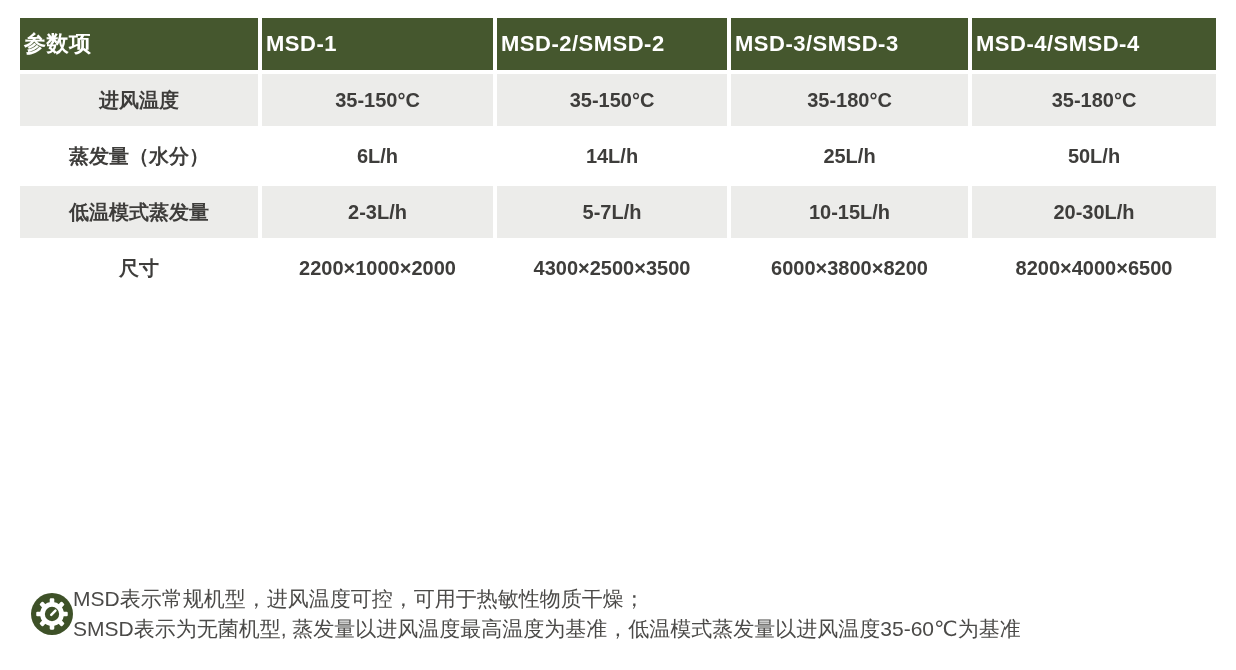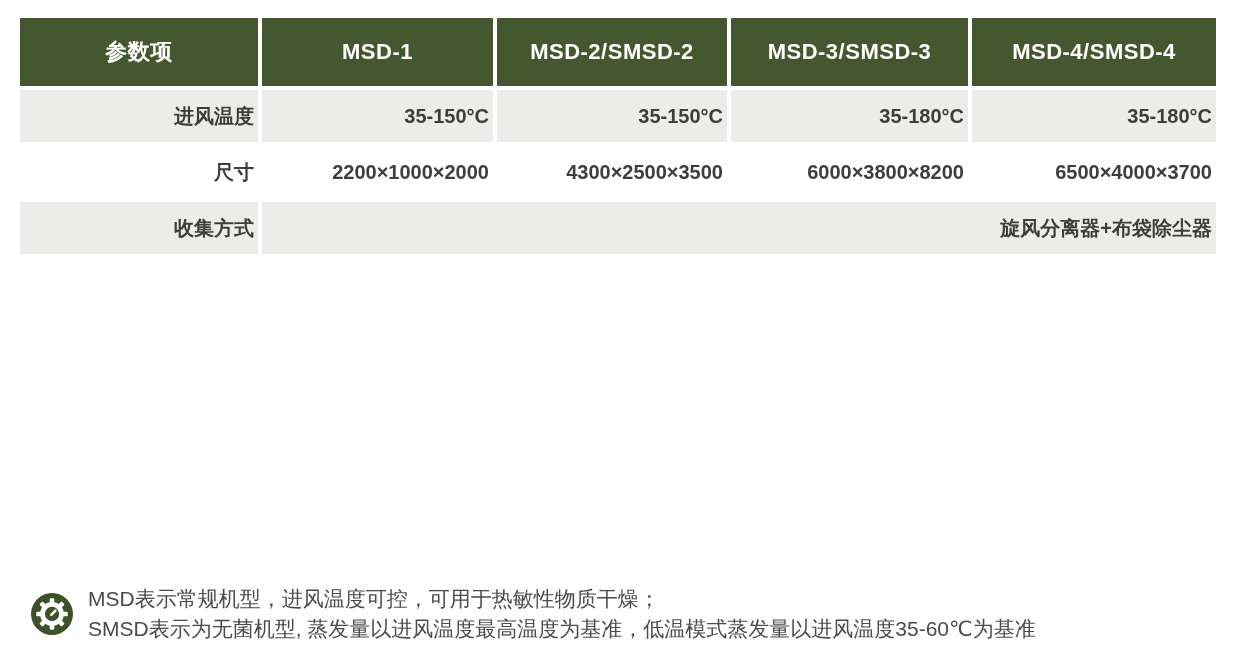--- a/index.html
+++ b/index.html
@@ -27,48 +27,47 @@
     width: 1204px;
     border-collapse: separate;
     border-spacing: 4px;
     table-layout: fixed;
   }
   .spec-table thead th {
     background: var(--header-bg, #45572E);
     color: var(--header-text, #FFFFFF);
     font-size: 22px;
     font-weight: 700;
-    height: 68px;
-    text-align: center;
+    height: 52px;
+    text-align: left;
     vertical-align: middle;
     padding: 0 4px;
     letter-spacing: 0.5px;
   }
   .spec-table tbody th,
   .spec-table tbody td {
     height: 52px;
     font-size: 20px;
     font-weight: 600;
     color: var(--body-text, #3E3D3B);
-    text-align: right;
+    text-align: center;
     vertical-align: middle;
     padding: 0 4px;
     background: var(--row-bg, #FFFFFF);
   }
   .spec-table tbody tr:nth-child(odd) th,
   .spec-table tbody tr:nth-child(odd) td {
     background: var(--row-alt-bg, #ECECEA);
   }
 
   .footnote {
     position: absolute;
     left: 31px; top: 584px;
     display: flex;
     align-items: center;
-    gap: 15px;
     width: 1190px;
   }
   .footnote-icon { flex: 0 0 auto; width: 42px; height: 42px; }
   .footnote-text {
     font-size: 21px;
     line-height: 30px;
     font-weight: 400;
     color: var(--footnote-text, #4B4A48);
   }
 </style>
@@ -96,29 +95,39 @@
     </thead>
     <tbody>
       <tr>
         <th>进风温度</th>
         <td>35-150°C</td>
         <td>35-150°C</td>
         <td>35-180°C</td>
         <td>35-180°C</td>
       </tr>
       <tr>
+        <th>蒸发量（水分）</th>
+        <td>6L/h</td>
+        <td>14L/h</td>
+        <td>25L/h</td>
+        <td>50L/h</td>
+      </tr>
+      <tr>
+        <th>低温模式蒸发量</th>
+        <td>2-3L/h</td>
+        <td>5-7L/h</td>
+        <td>10-15L/h</td>
+        <td>20-30L/h</td>
+      </tr>
+      <tr>
         <th>尺寸</th>
         <td>2200×1000×2000</td>
         <td>4300×2500×3500</td>
         <td>6000×3800×8200</td>
-        <td>6500×4000×3700</td>
-      </tr>
-      <tr>
-        <th>收集方式</th>
-        <td colspan="4">旋风分离器+布袋除尘器</td>
+        <td>8200×4000×6500</td>
       </tr>
     </tbody>
   </table>
 
   <div class="footnote">
     <span class="footnote-icon">
       <svg width="42" height="42" viewBox="0 0 44 44" aria-hidden="true">
         <circle cx="22" cy="22" r="22" fill="#3E5128"></circle>
         <g fill="#FFFFFF">
           <rect x="19.6" y="5.5" width="4.8" height="5.5" rx="1.2"></rect>

